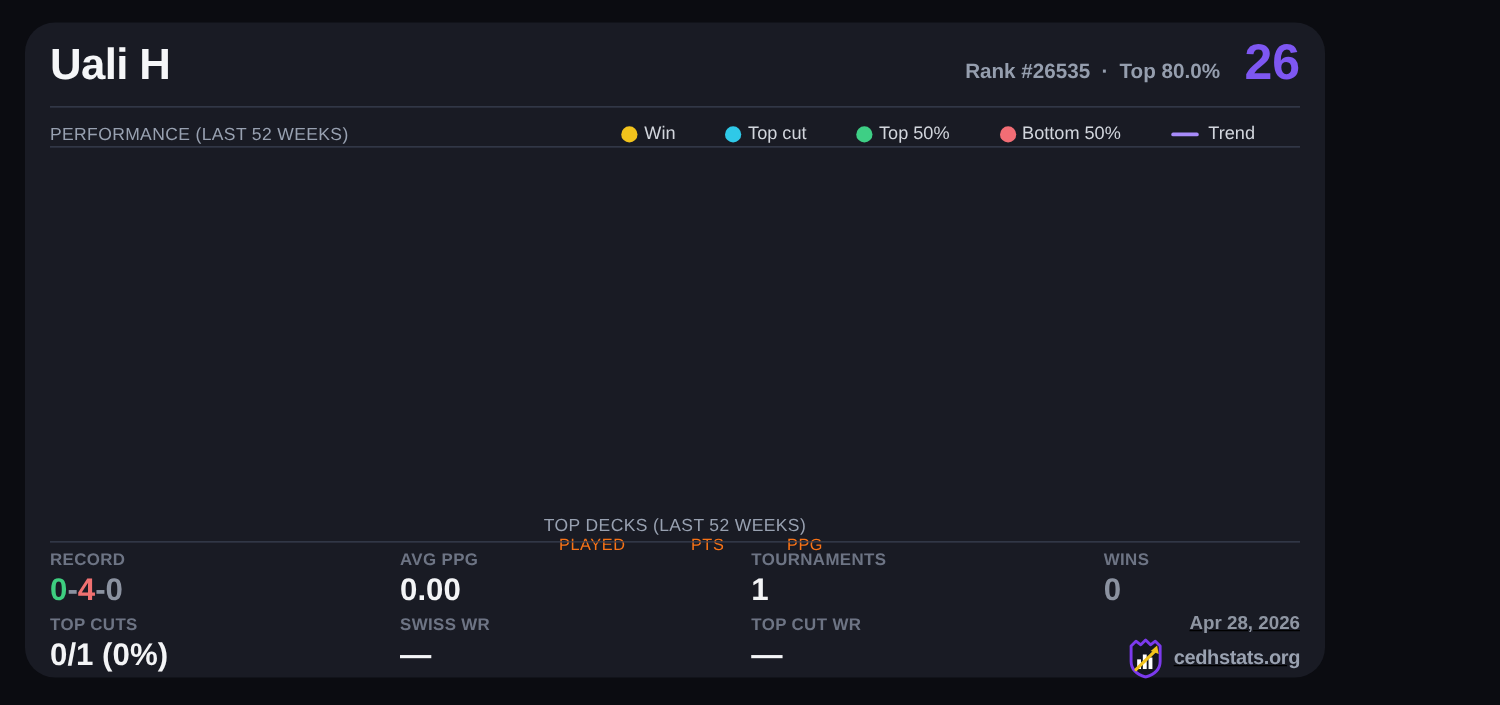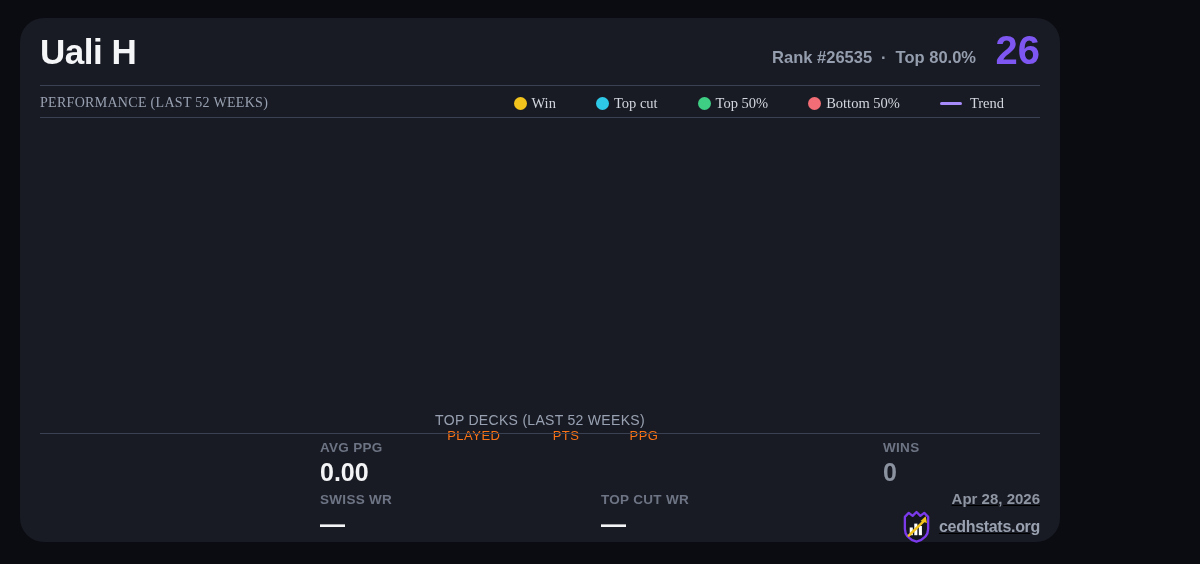--- a/index.html
+++ b/index.html
@@ -32,21 +32,21 @@
   }
   .divider {
     position: absolute; left: 20px; right: 20px; height: 1px;
     background: #3a4152;
   }
   .divider-title { top: 67px; }
   .divider-perf  { top: 99px; }
   .divider-decks { top: 415px; }
   .perf-row {
     position: absolute; top: 73px; left: 20px; right: 20px; height: 24px;
-    display: flex; align-items: center; justify-content: space-between; font-family: Liberation Serif, serif;
+    display: flex; align-items: flex-end; justify-content: space-between;
   }
   .section-title {
     font-size: 14px; color: #98a1b1; letter-spacing: 0.3px; font-weight: 500;
   }
   .legend {
     display: flex; align-items: center; gap: 20px; margin-right: 36px;
   }
   .legend-item {
     display: flex; align-items: center; gap: 5px;
     font-size: 14.5px; color: #d2d6dd; padding-left: 20px;
@@ -149,32 +149,44 @@
     <span class="section-title">TOP DECKS (LAST 52 WEEKS)</span>
     <div class="deck-cols">
       <span>PLAYED</span>
       <span>PTS</span>
       <span>PPG</span>
     </div>
   </div>
 
   <div class="divider divider-decks"></div>
 
+  <div class="stat r1 c1">
+    <div class="stat-label">RECORD</div>
+    <div class="stat-value"><span class="rec-w">0</span><span class="rec-sep">-</span><span class="rec-l">4</span><span class="rec-sep">-</span><span class="rec-d">0</span></div>
+  </div>
 
   <div class="stat r1 c2">
     <div class="stat-label">AVG PPG</div>
     <div class="stat-value">0.00</div>
   </div>
 
+  <div class="stat r1 c3">
+    <div class="stat-label">TOURNAMENTS</div>
+    <div class="stat-value">1</div>
+  </div>
 
   <div class="stat r1 c4">
     <div class="stat-label">WINS</div>
     <div class="stat-value muted">0</div>
   </div>
 
+  <div class="stat r2 c1">
+    <div class="stat-label">TOP CUTS</div>
+    <div class="stat-value">0/1 (0%)</div>
+  </div>
 
   <div class="stat r2 c2">
     <div class="stat-label">SWISS WR</div>
     <div class="stat-value">—</div>
   </div>
 
   <div class="stat r2 c3">
     <div class="stat-label">TOP CUT WR</div>
     <div class="stat-value">—</div>
   </div>

